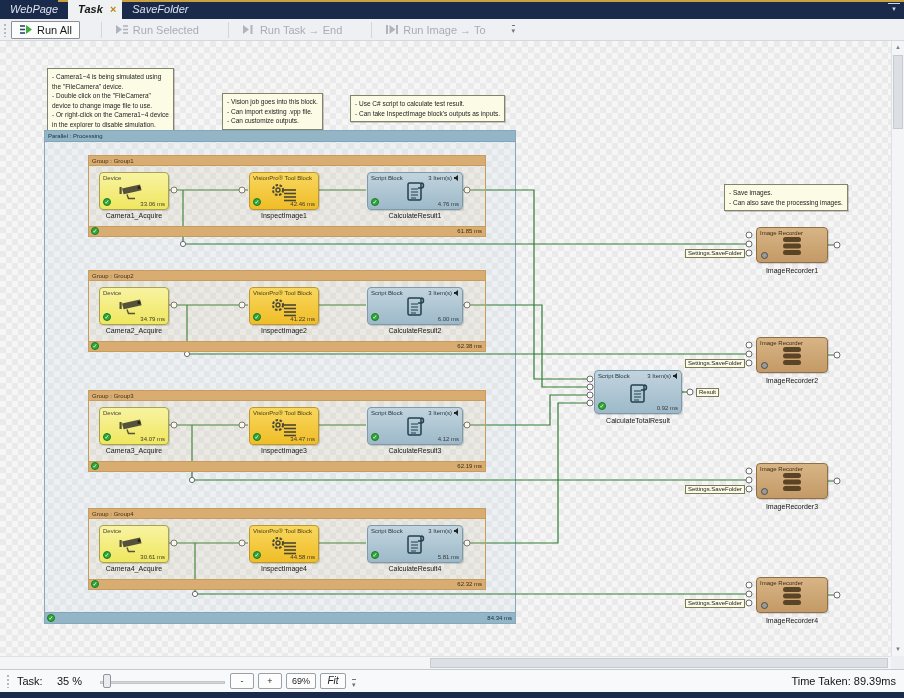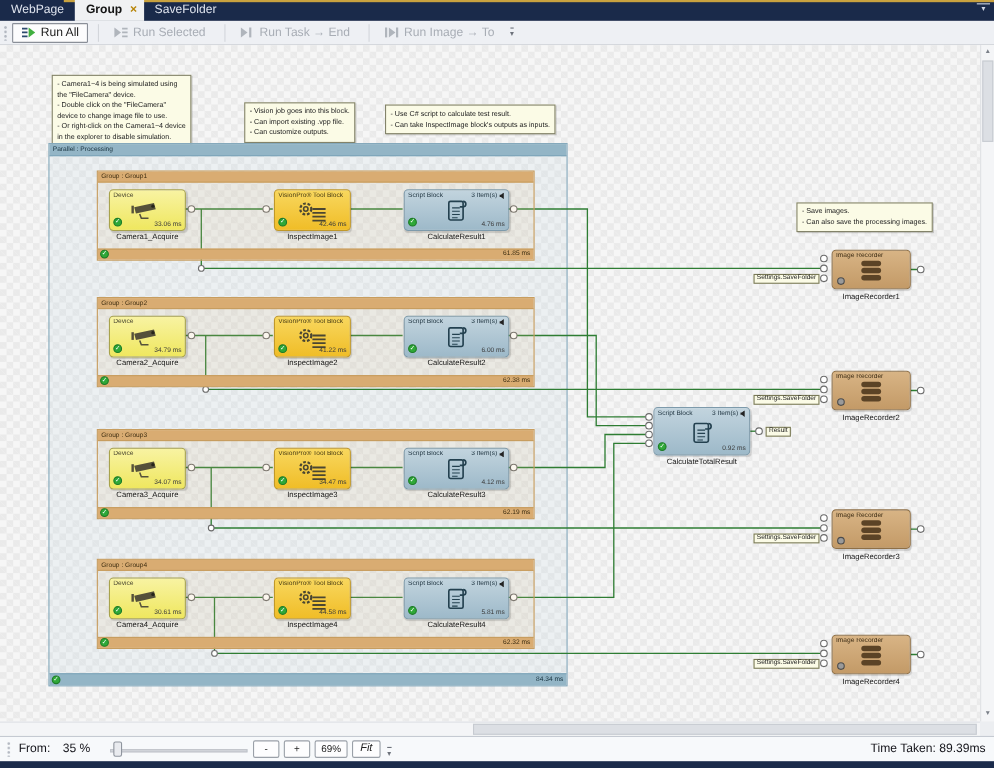--- a/index.html
+++ b/index.html
@@ -2,29 +2,29 @@
 <html><head>
 <meta charset="utf-8">
 <style>
   * { margin:0; padding:0; box-sizing:border-box; }
   body { font-family:"Liberation Sans", sans-serif; }
   .window { position:relative; width:904px; height:698px; overflow:hidden; background:#f2f3f5; }
 
   
   .tabbar { position:absolute; left:0; top:0; width:904px; height:19px; background:#1a2a4a; display:flex; }
   .tabbar .goldline { position:absolute; left:58px; right:0; top:0; height:2px; background:#c9a23f; }
-  .tab { position:relative; height:19px; line-height:19px; padding:0 10px; font-size:11px; color:#dfe4ee; white-space:nowrap; }
+  .tab { position:relative; height:19px; line-height:19px; padding:0 10px; font-size:11px; color:#dfe4ee; white-space:nowrap;font-style:italic; }
   .tab.active { background:#f0f1f3; color:#151515; font-weight:bold; padding-right:6px; }
   .tab .close { color:#b8860b; font-weight:bold; margin-left:7px; font-size:11px; }
   .tab-overflow { position:absolute; right:4px; top:3px; color:#cfd6e4; font-size:7px; line-height:7px; text-align:center; width:12px; border-top:1px solid #cfd6e4; padding-top:1px; }
 
   
   .toolbar { position:absolute; left:0; top:19px; width:904px; height:22px; background:#eef0f4; border-bottom:1px solid #d5d8dd; display:flex; align-items:center; }
   .grip { width:4px; height:14px; margin:0 4px 0 3px; background-image:radial-gradient(circle,#b3b8c1 38%,transparent 42%); background-size:4px 4px; }
-  .tbtn { display:flex; align-items:center; gap:4px; height:18px; padding:0 7px; font-size:11px; color:#1a1a1a; background:#fcfcfd; border:1px solid #8a8f98; border-radius:1px; margin-right:4px; }
+  .tbtn { display:flex; align-items:center; gap:4px; height:18px; padding:0 7px; font-size:11px; color:#1a1a1a; background:#fcfcfd; border:1px solid #8a8f98; border-radius:1px; margin-right:16px; }
   .tbtn.disabled { background:transparent; border:1px solid transparent; color:#a8adb5; }
   .tsep { width:1px; height:16px; background:#d3d6db; margin:0 5px; }
   .tb-overflow { font-size:7px; color:#6d727b; border-top:1px solid #6d727b; padding-top:1px; margin-left:2px; }
 
   
   .canvas { position:absolute; left:0; top:41px; width:891px; height:615px; overflow:hidden;
     background-color:#f6f6f6;
     background-image:linear-gradient(45deg,#eaeaea 25%,transparent 25%,transparent 75%,#eaeaea 75%),
                      linear-gradient(45deg,#eaeaea 25%,transparent 25%,transparent 75%,#eaeaea 75%);
     background-size:12px 12px; background-position:0 0,6px 6px; }
@@ -91,21 +91,21 @@
   .bottomstrip { position:absolute; left:0; top:692px; width:904px; height:6px; background:#1b2b4b; }
 </style>
 </head>
 <body>
 
 <div class="window">
 
   <div class="tabbar">
     <div class="goldline"></div>
     <div class="tab"><span>WebPage</span></div>
-    <div class="tab active"><span>Group</span><span class="close">×</span></div>
+    <div class="tab active"><span>Task</span><span class="close">×</span></div>
     <div class="tab"><span>SaveFolder</span></div>
     <div class="tab-overflow">▾</div>
   </div>
 
   <div class="toolbar">
     <div class="grip"></div>
     <button class="tbtn">
       <svg width="14" height="11">
           <g stroke="#2c4a6e" stroke-width="1.6">
             <line x1="1" y1="2" x2="6" y2="2"></line>
@@ -583,21 +583,21 @@
     <div class="vthumb"></div>
     <div class="sarrow" style="bottom:0;">▼</div>
   </div>
   <div class="hscroll">
     <div class="hthumb"></div>
   </div>
   <div class="corner"></div>
 
   <div class="statusbar">
     <div class="grip"></div>
-    <span class="zoom-label">From:</span>
+    <span class="zoom-label">Task:</span>
     <span class="zoom-value">35 %</span>
     <div class="slider-track"></div>
     <div class="slider-handle"></div>
     <button class="sbtn" style="left:230px;width:24px;">-</button>
     <button class="sbtn" style="left:258px;width:24px;">+</button>
     <button class="sbtn" style="left:286px;width:30px;">69%</button>
     <button class="sbtn" style="left:320px;width:26px;font-size:10px;font-style:italic;">Fit</button>
     <span class="sb-overflow">▾</span>
     <span class="time-taken">Time Taken: 89.39ms</span>
   </div>

